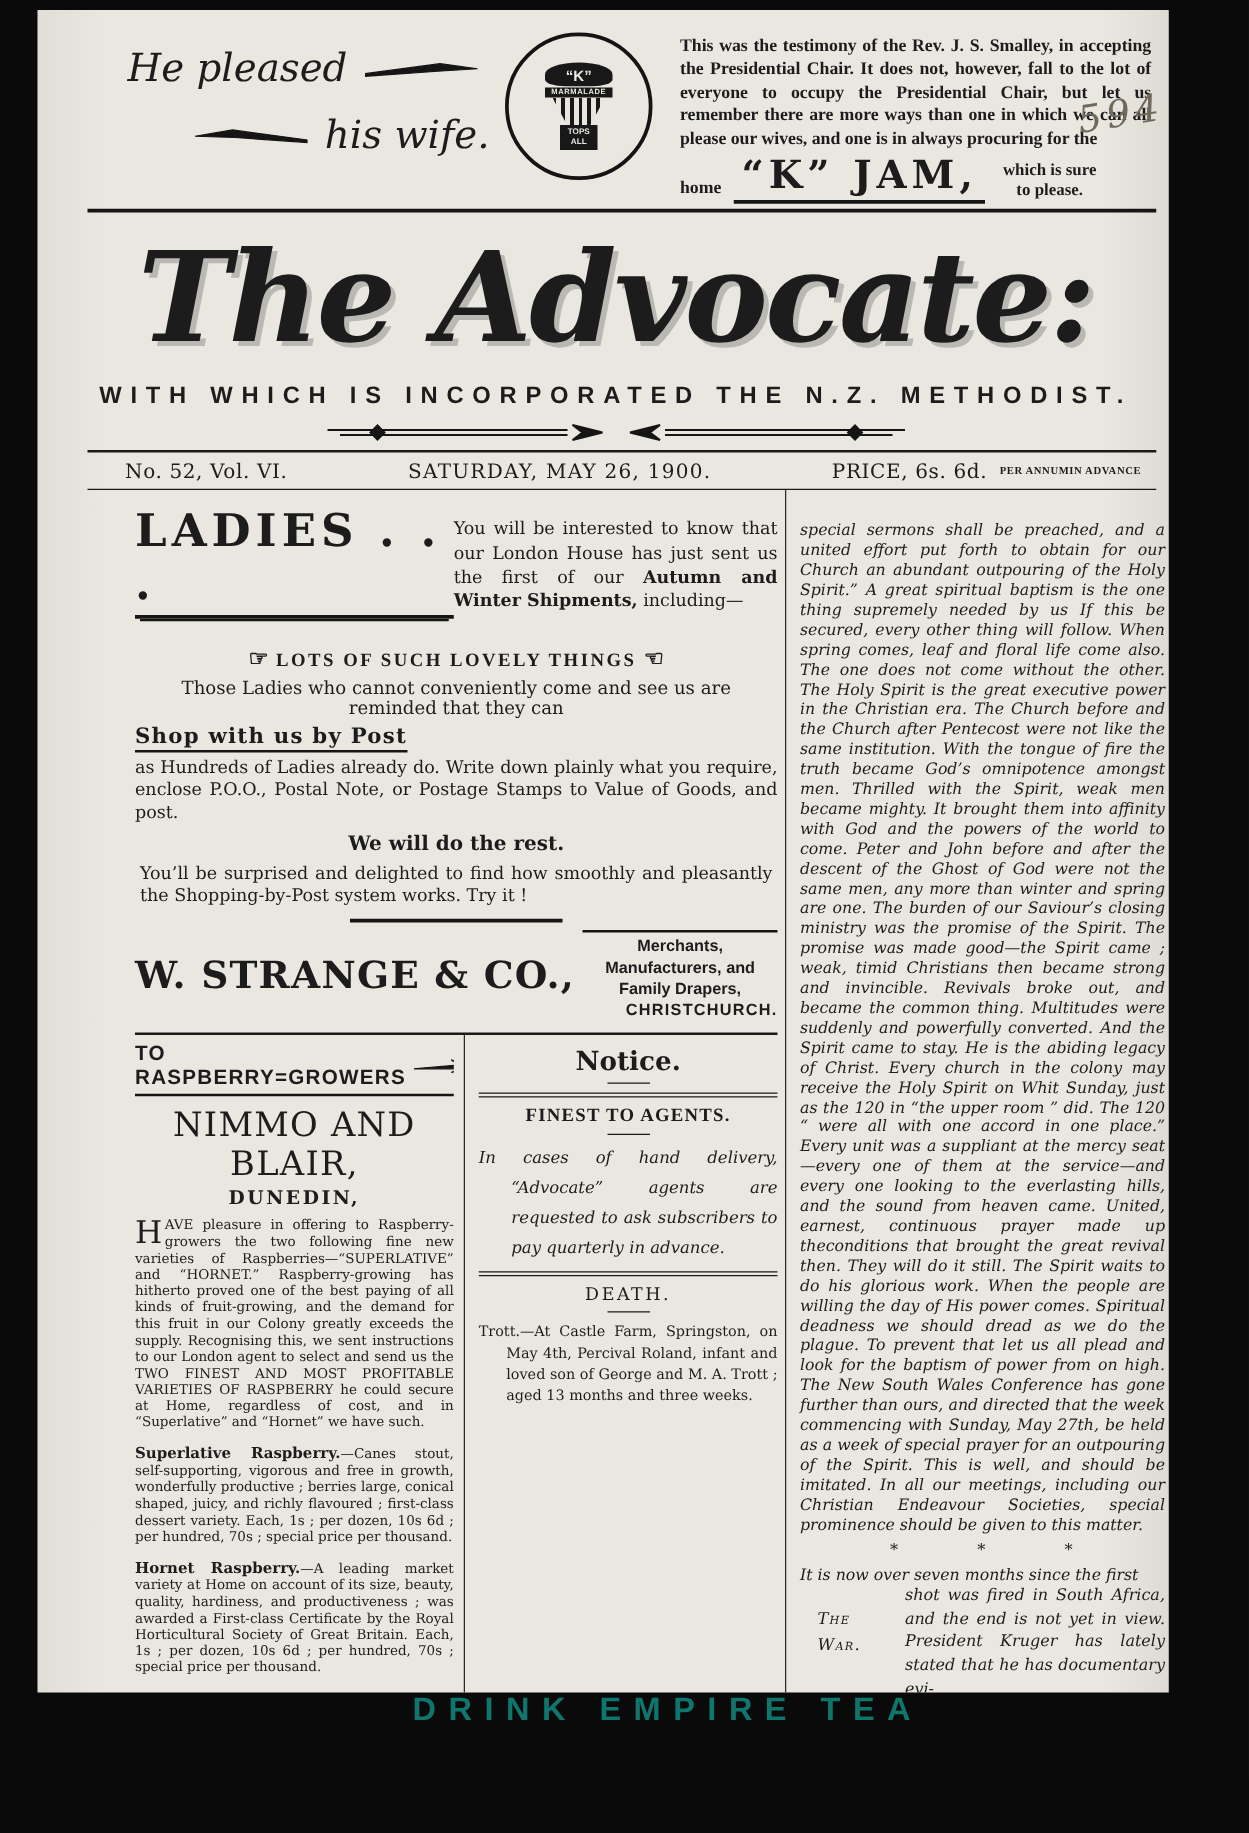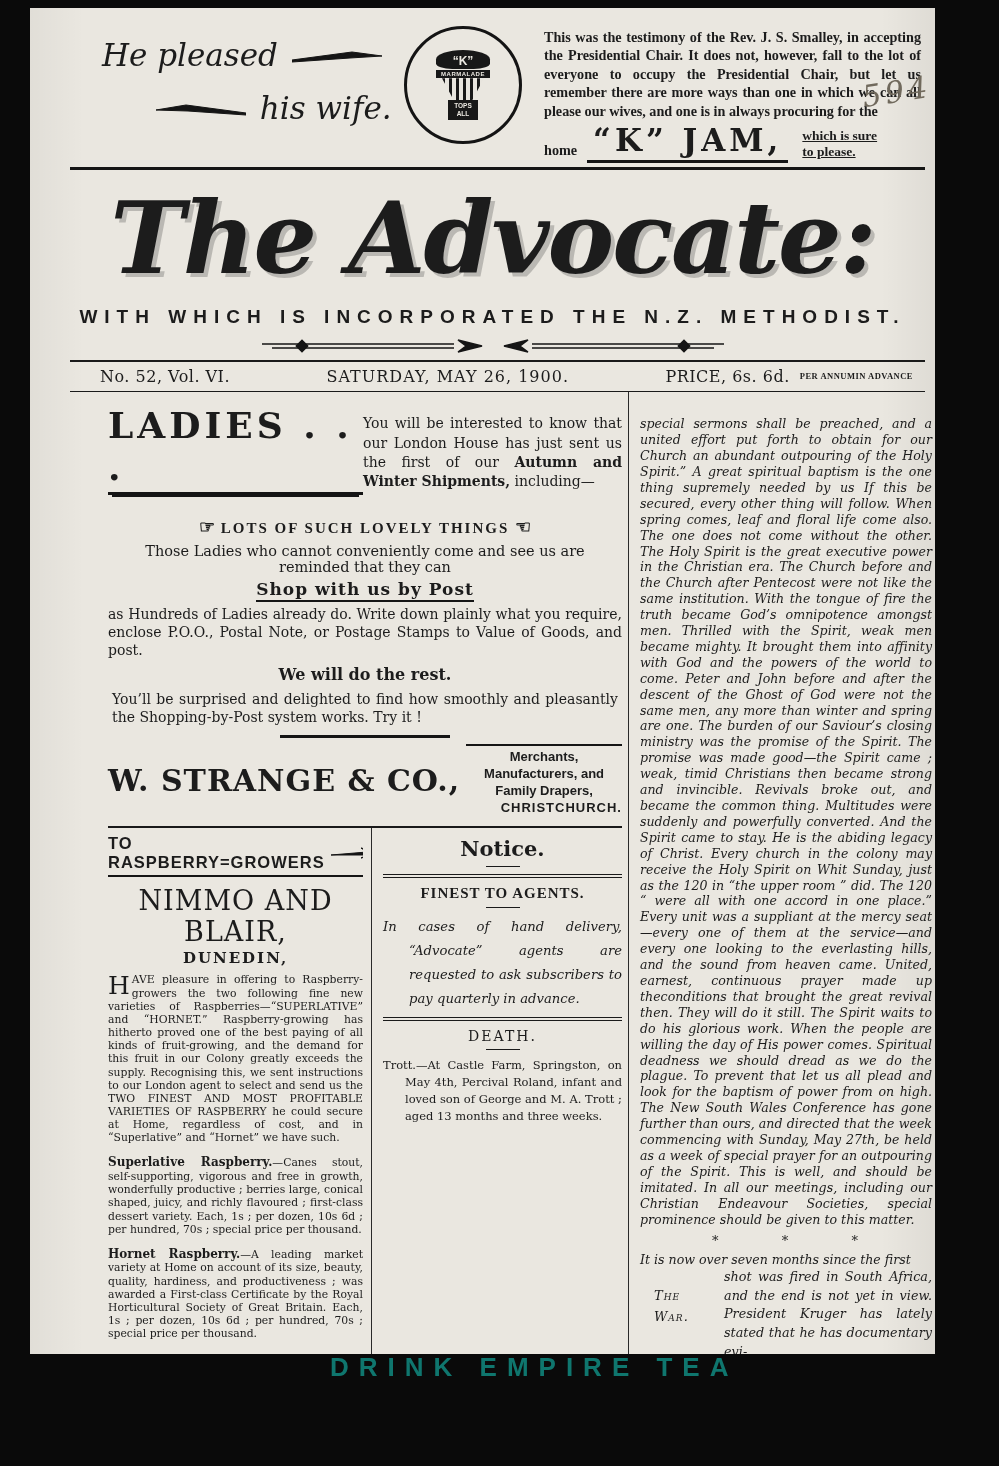--- a/index.html
+++ b/index.html
@@ -27,21 +27,21 @@
         clip-path:polygon(0 0,100% 0,72% 100%,28% 100%);}
   .basket{background:#181818;color:#ece9e2;font:bold 6.5px "Liberation Sans",sans-serif;
         width:30px;margin:0 auto;padding:2px 0;line-height:1.2;}
   .basket span{display:block;}
   .testimony-block{flex:1;padding:6px 6px 0 12px;}
   .testimony{margin:0;font:bold 14.2px/1.3 "Liberation Serif",serif;text-align:justify;}
   .kjam-row{display:flex;align-items:flex-end;margin-top:2px;}
   .home-word{font:bold 14.2px "Liberation Serif",serif;padding-bottom:4px;}
   .kjam-big{font:bold 31px "DejaVu Serif",serif;letter-spacing:4px;margin:0 14px 0 10px;
         border-bottom:3px solid #151515;padding:0 6px 2px 6px;}
-  .kjam-tail{font:bold 13.5px/1.25 "Liberation Serif",serif;text-align:left;padding-bottom:2px;text-decoration:underline;}
+  .kjam-tail{font:bold 13.5px/1.25 "Liberation Serif",serif;text-align:center;padding-bottom:2px;}
   .kjam-tail span{display:block;}
   .rule-full{border:none;border-top:3px solid #151515;margin:2px 10px 0 40px;}
   
   .masthead{text-align:center;margin:4px 20px 0 40px;}
   .masthead h1{margin:2px 0 0;font:bold italic 100px/1.28 "DejaVu Serif",serif;letter-spacing:-2px;
         text-shadow:4px 4px 0 rgba(20,20,20,0.22);}
   .masthead-sub{font:bold 19px "Liberation Sans",sans-serif;letter-spacing:7px;margin-top:4px;}
   .ornament{display:block;margin:10px auto 2px;}
   
   .dateline-wrap{margin:6px 10px 0 40px;border-top:2px solid #1a1a1a;border-bottom:1.5px solid #1a1a1a;}
@@ -63,21 +63,21 @@
   
   .ladies-top{display:flex;}
   .ladies-head-wrap{width:255px;padding-top:8px;}
   .ladies-head{display:inline-block;font:bold 36px "DejaVu Serif",serif;letter-spacing:4px;margin:0;
         border-bottom:3px solid #151515;box-shadow:0 6px 0 -4px #151515;padding-bottom:4px;}
   .ladies-intro{flex:1;font-size:14px;line-height:1.38;text-align:justify;padding-top:4px;}
   .b{font-weight:bold;}
   .hands-line{text-align:center;font:bold 15px "Liberation Serif",serif;letter-spacing:2px;margin-top:10px;}
   .hand{font-size:18px;letter-spacing:0;}
   .remind-line{text-align:center;font-size:14.5px;margin-top:5px;}
-  .shop-head{text-align:center;margin-top:4px;}
+  .shop-head{text-align:left;margin-top:4px;}
   .shop-head span{font:bold 17px "DejaVu Serif",serif;letter-spacing:1px;border-bottom:2px solid #151515;padding-bottom:1px;}
   .post-para,.closing-para{font-size:14px;line-height:1.32;text-align:justify;margin:6px 0 0;}
   .rest-head{text-align:center;font:bold 16px "DejaVu Serif",serif;margin-top:5px;}
   .closing-para{padding:0 4px;}
   .hr-short{width:170px;border:none;border-top:3px solid #151515;margin:8px auto 4px;}
   
   .strange{display:flex;align-items:center;padding:2px 0 6px;}
   .strange-name{font:bold 30px "DejaVu Serif",serif;letter-spacing:1px;white-space:nowrap;}
   .strange-right{flex:1;text-align:center;font:bold 13px/1.3 "Liberation Sans",sans-serif;
         border-top:2px solid #151515;padding-top:3px;margin-left:6px;}

